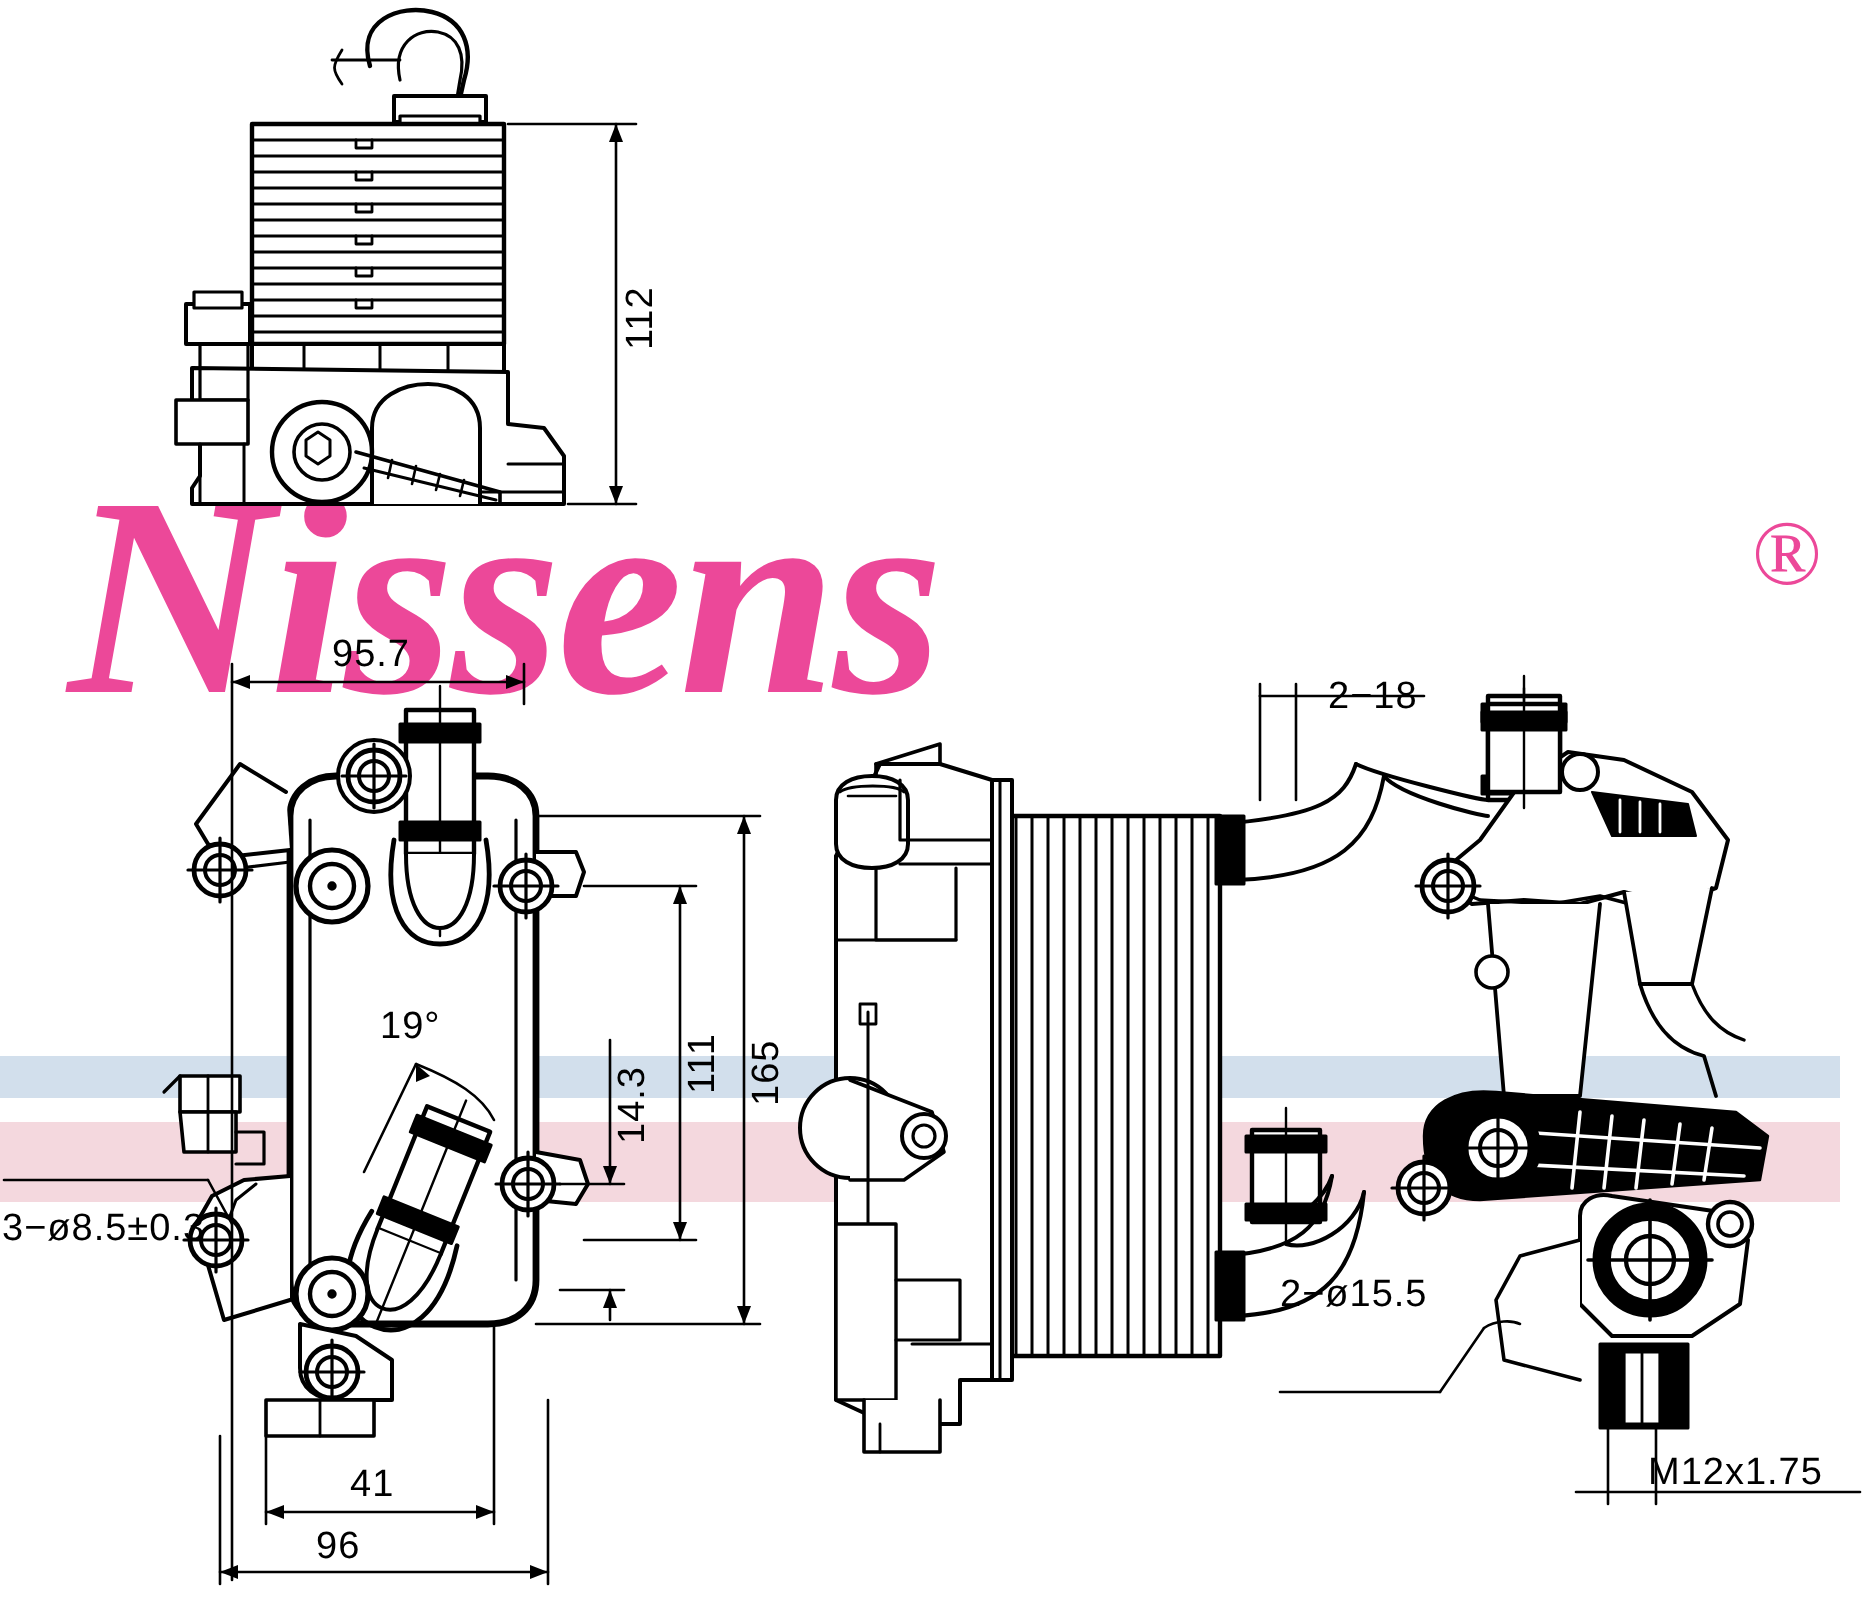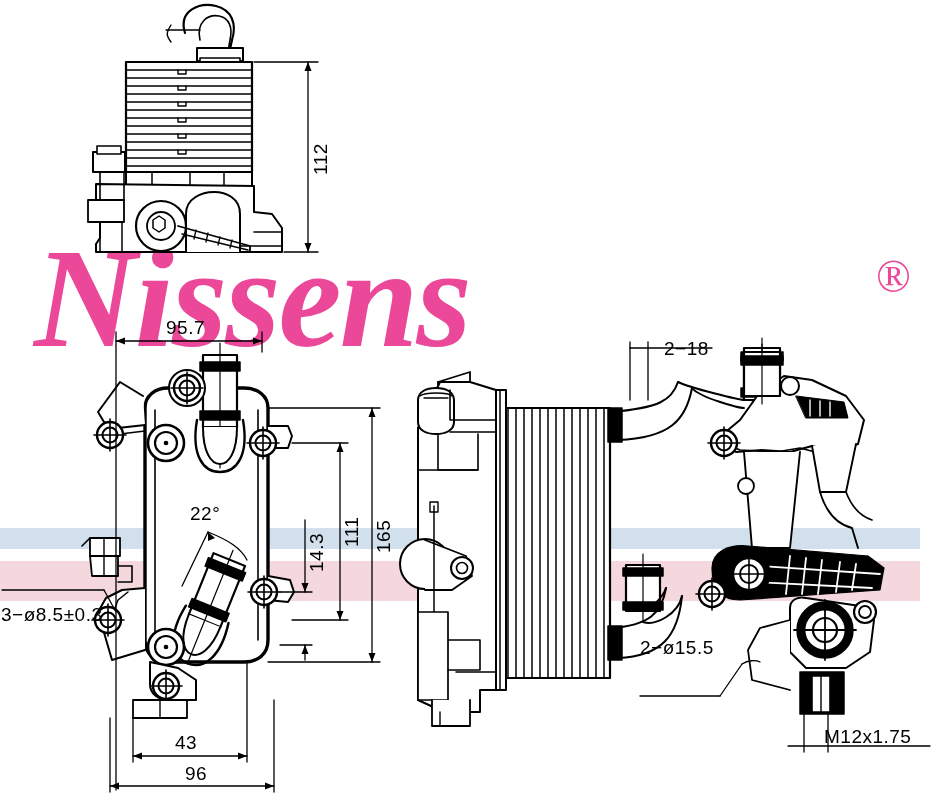--- a/index.html
+++ b/index.html
@@ -460,27 +460,27 @@
   <div class="dim rot" style="left:310px; top:175px;">112</div>
 
   <div class="dim" style="left:166px; top:317px;">95.7</div>
 
   <div class="dim rot" style="left:373px; top:553px;">165</div>
 
   <div class="dim rot" style="left:341px; top:547px;">111</div>
 
   <div class="dim rot" style="left:306px; top:572px;">14.3</div>
 
-  <div class="dim" style="left:190px; top:503px;">22°</div>
+  <div class="dim" style="left:190px; top:503px;">19°</div>
 
   <div class="dim" style="left:1px; top:604px;">3−ø8.5±0.3</div>
 
-  <div class="dim" style="left:175px; top:732px;">43</div>
-
-  <div class="dim" style="left:185px; top:763px;">96</div>
+  <div class="dim" style="left:175px; top:732px;">41</div>
+
+  <div class="dim" style="left:158px; top:763px;">96</div>
 
   <div class="dim" style="left:664px; top:322px;margin-top:16px;">2−18</div>
 
   <div class="dim" style="left:640px; top:637px;">2−ø15.5</div>
 
   <div class="dim" style="left:824px; top:726px;">M12x1.75</div>
 
 </div>
 
 </body></html>

